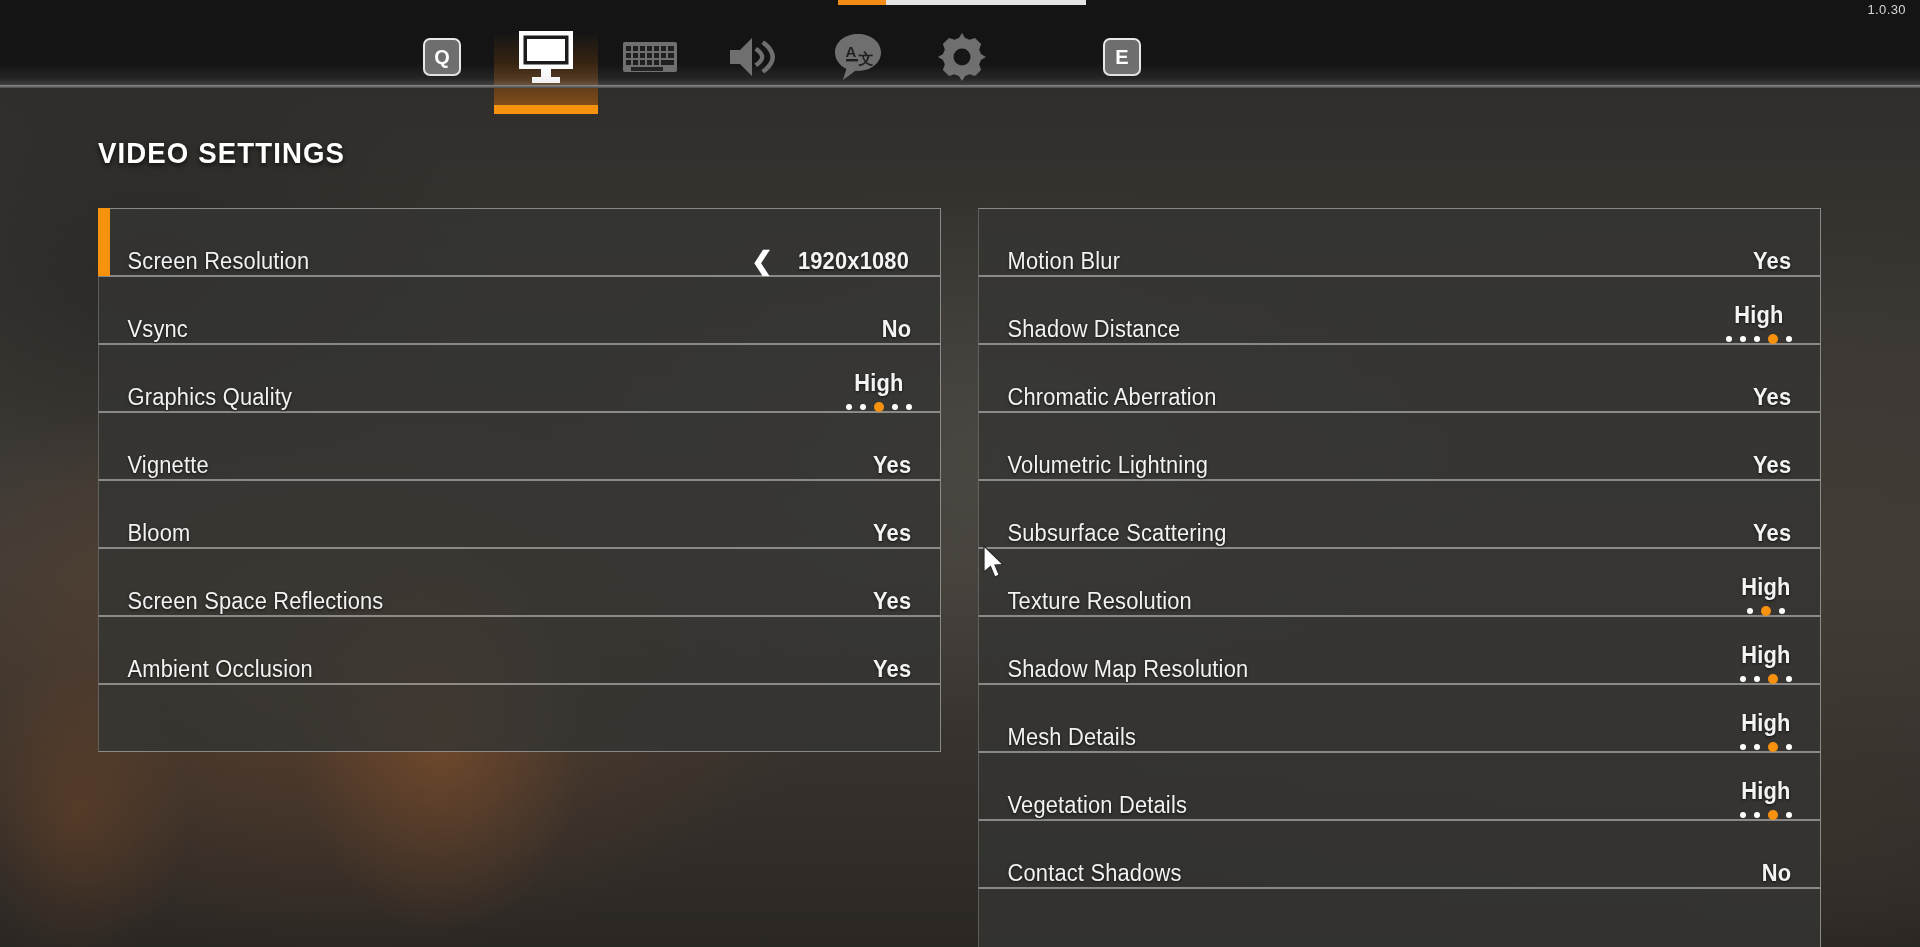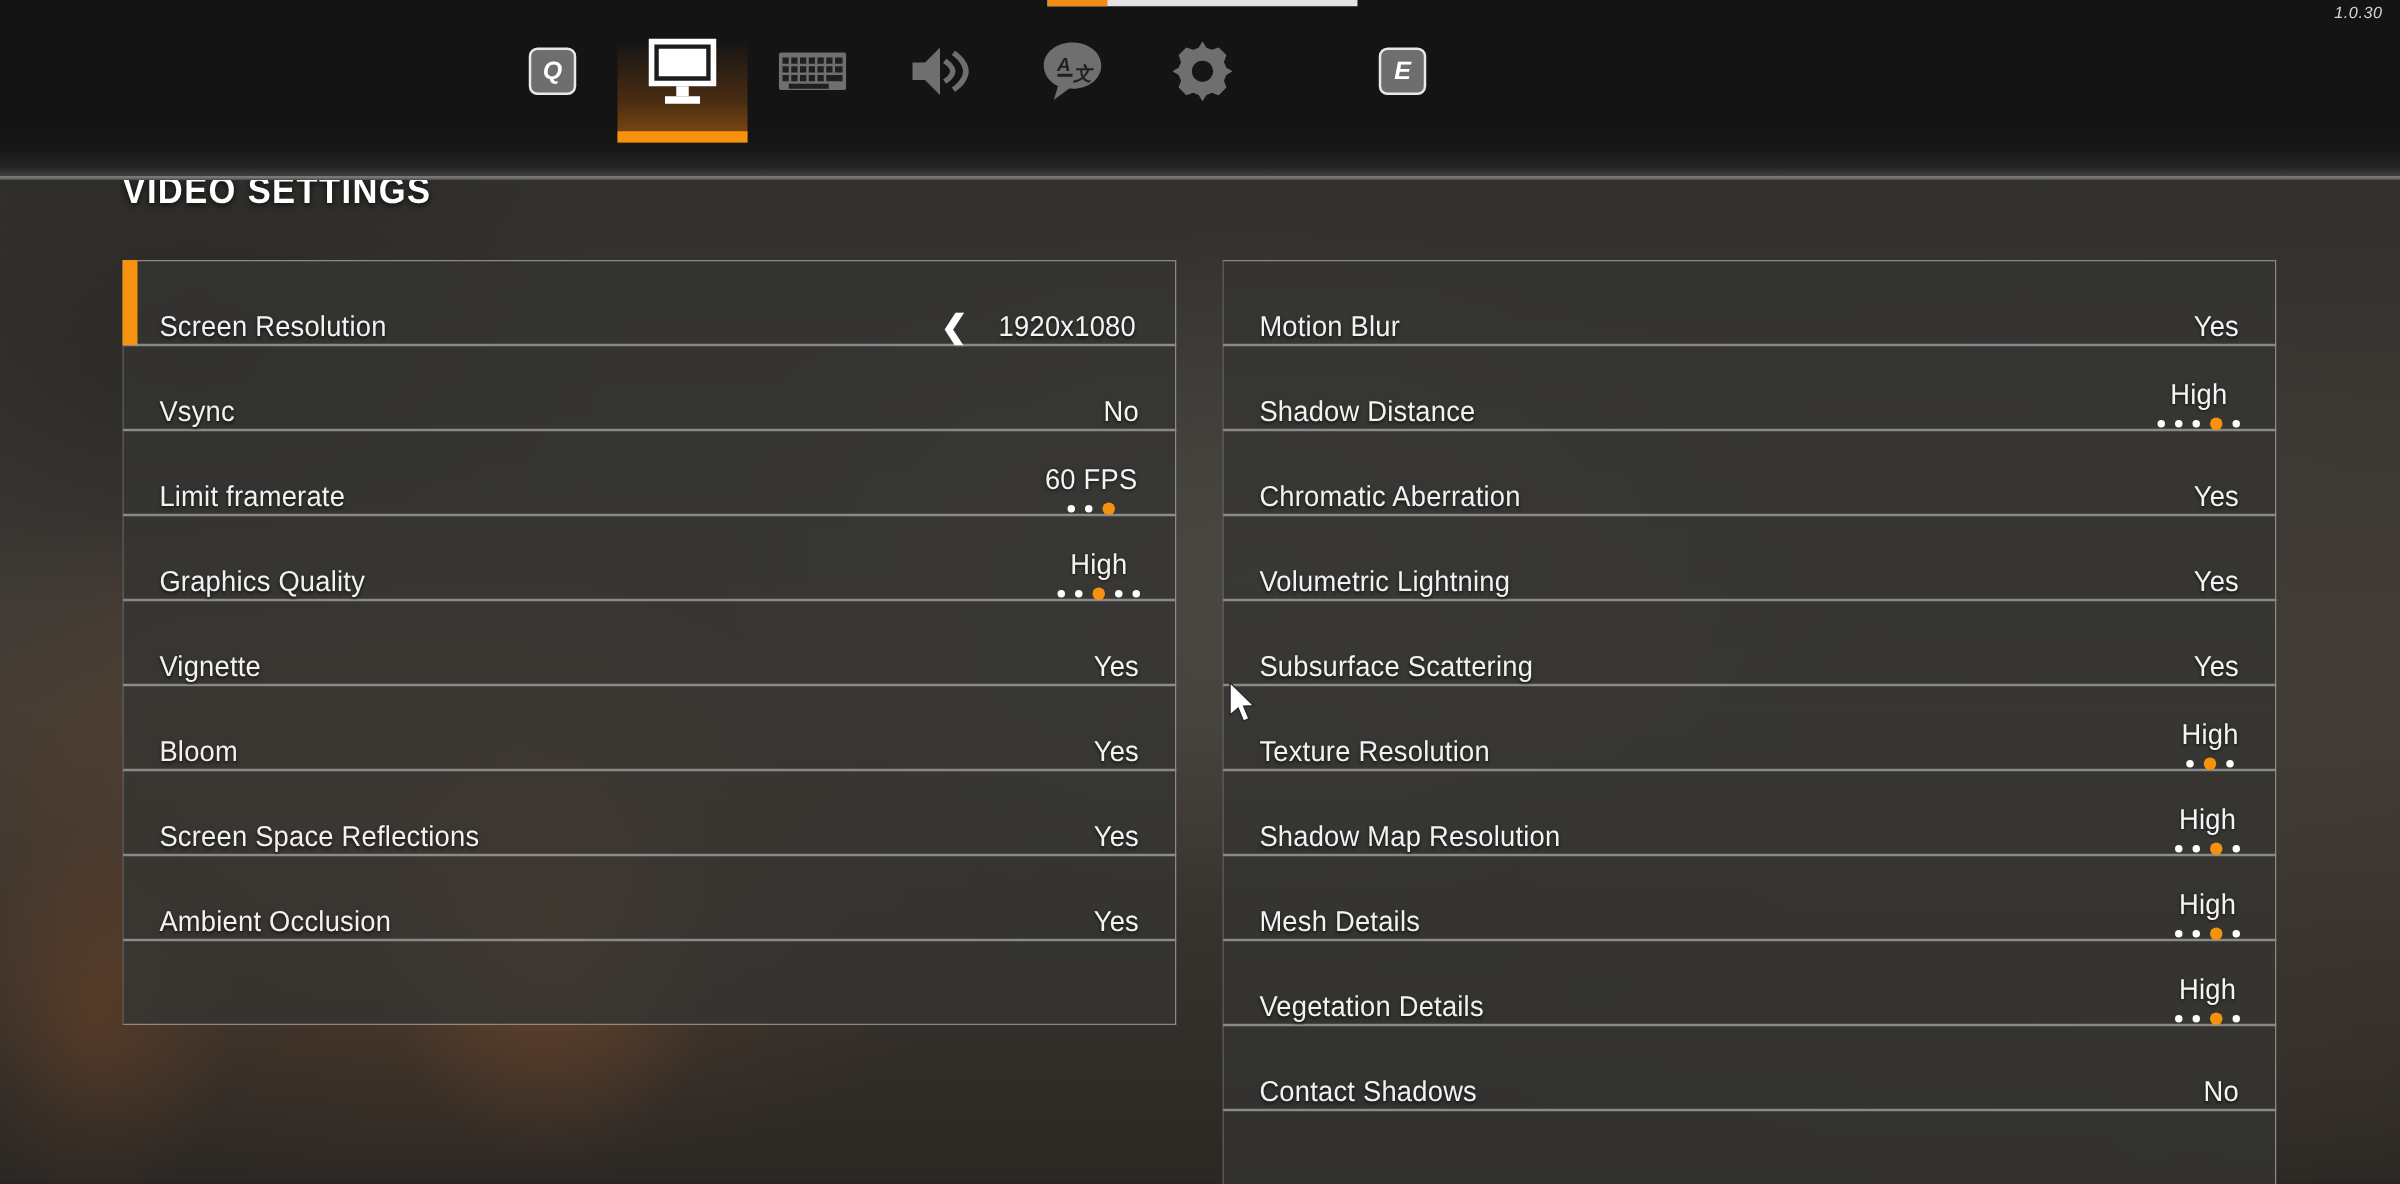--- a/index.html
+++ b/index.html
@@ -23,24 +23,23 @@
   #bg::after {
     content:""; position:absolute; inset:0;
     background:
       radial-gradient(ellipse 220px 300px at 23% 78%, rgba(180,96,38,.35), transparent 65%),
       radial-gradient(ellipse 160px 220px at 4% 86%, rgba(150,80,30,.3), transparent 70%),
       radial-gradient(ellipse 260px 180px at 95% 88%, rgba(60,52,44,.5), transparent 70%);
   }
 
   
   #topbar {
-    position:absolute; top:0; left:0; width:1920px; height:144px;
+    position:absolute; top:0; left:0; width:1920px; height:88px;
     background:linear-gradient(180deg,#141414 0%, #141414 72%, #1b1b1b 100%);
     z-index:10;
-    font-style:italic;
   }
   #topbar-sheen {
     position:absolute; left:0; right:0; bottom:0; height:24px;
     background:linear-gradient(180deg, rgba(255,255,255,0) 0%, rgba(150,150,150,.10) 60%, rgba(190,190,190,.30) 100%);
   }
   #topbar-line {
     position:absolute; left:0; right:0; bottom:0; height:3px;
     background:linear-gradient(180deg,#8d8d8d,#4a4a4a);
   }
   #progress-strip {
@@ -128,20 +127,21 @@
     margin-left:auto; padding-right:28px;
     display:flex; align-items:center; gap:22px;
   }
   .chev {
     color:#ffffff; font-size:26px; line-height:1;
     font-weight:bold; margin-top:-2px;
   }
   .val-stack {
     display:flex; flex-direction:column; align-items:center; gap:5px;
     min-width:10px;
+    font-weight:bold;
   }
   .row-value {
     color:#f4f4f4; font-size:23px; letter-spacing:.2px;
     text-shadow:0 1px 3px rgba(0,0,0,.7);
     transform:scaleX(.95);
   }
   .dots { display:flex; align-items:center; gap:8px; height:9px; }
   .dots .d {
     width:6px; height:6px; border-radius:50%; background:#ffffff;
   }
@@ -256,33 +256,20 @@
       </div>
       <div class="row">
         <div class="row-label">Vsync</div>
         <div class="row-value-wrap">
           <div class="val-stack">
             <div class="row-value">No</div>
           </div>
         </div>
       </div>
       <div class="row">
-        <div class="row-label">Limit framerate</div>
-        <div class="row-value-wrap">
-          <div class="val-stack">
-            <div class="row-value">60 FPS</div>
-            <div class="dots">
-              <span class="d"></span>
-              <span class="d"></span>
-              <span class="d on"></span>
-            </div>
-          </div>
-        </div>
-      </div>
-      <div class="row">
         <div class="row-label">Graphics Quality</div>
         <div class="row-value-wrap">
           <div class="val-stack">
             <div class="row-value">High</div>
             <div class="dots">
               <span class="d"></span>
               <span class="d"></span>
               <span class="d on"></span>
               <span class="d"></span>
               <span class="d"></span>

